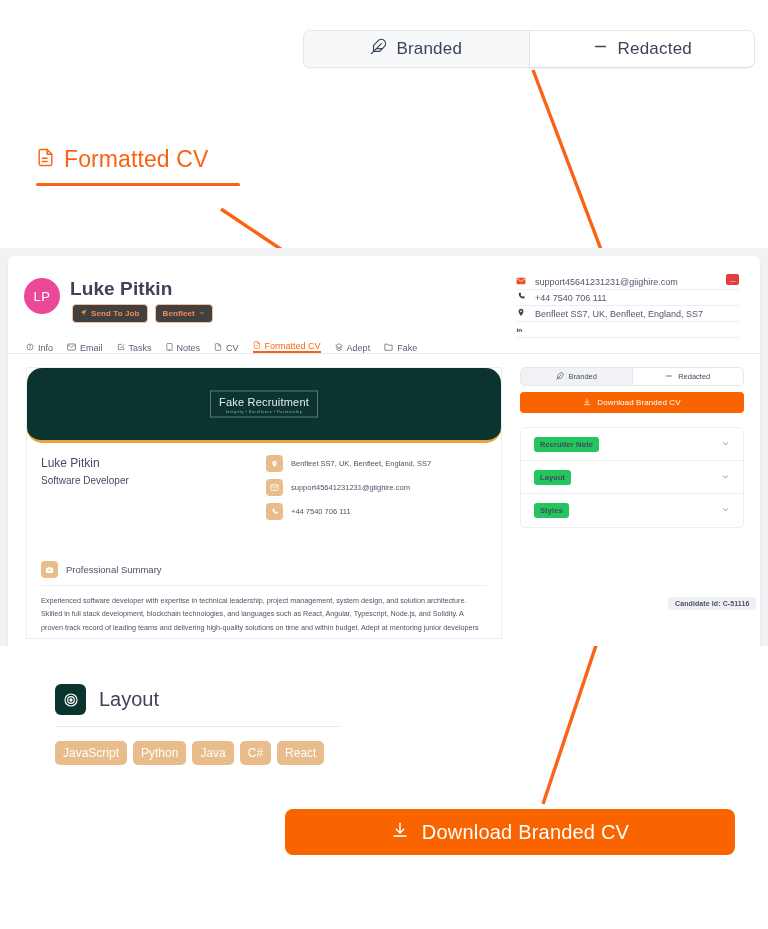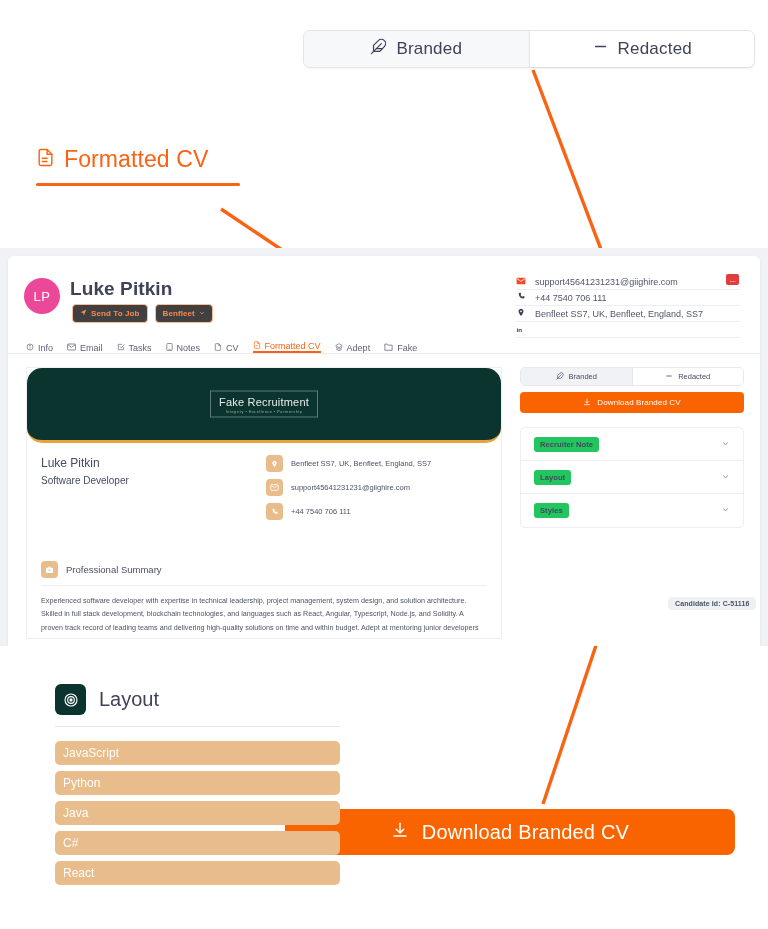--- a/index.html
+++ b/index.html
@@ -194,21 +194,21 @@
 
   
   .callout-skills{position:absolute;left:55px;top:684px;width:285px;}
   .callout-skills .hd{display:flex;align-items:center;gap:13px;padding-bottom:11px;
     border-bottom:1px solid #e7e8ec;}
   .callout-skills .sq{
     width:31px;height:31px;border-radius:6px;background:#0c342f;
     display:flex;align-items:center;justify-content:center;color:#fff;font-size:15px;
   }
   .callout-skills .tt{font-size:20px;color:#3e4359;}
-  .callout-skills .chips{display:flex;gap:6px;padding-top:14px;flex-direction:column;}
+  .callout-skills .chips{display:flex;gap:6px;padding-top:14px;}
   .callout-skills .chip{
     background:#e8bd8b;color:#fdfdfd;border-radius:5px;padding:5px 8px;font-size:12px;
   }
 </style>
 </head>
 <body>
 
 <svg class="lines">
   <line x1="533" y1="70" x2="641" y2="355" stroke="#f96313" stroke-width="3.4"></line>
   <line x1="221" y1="209" x2="300" y2="262" stroke="#f96313" stroke-width="3.4"></line>

